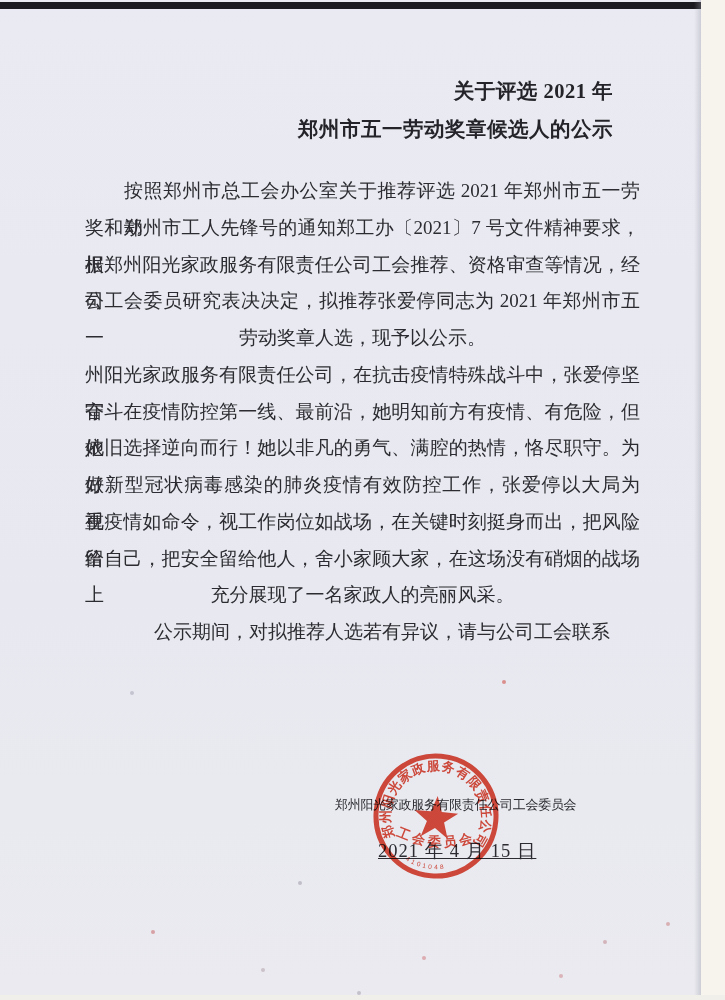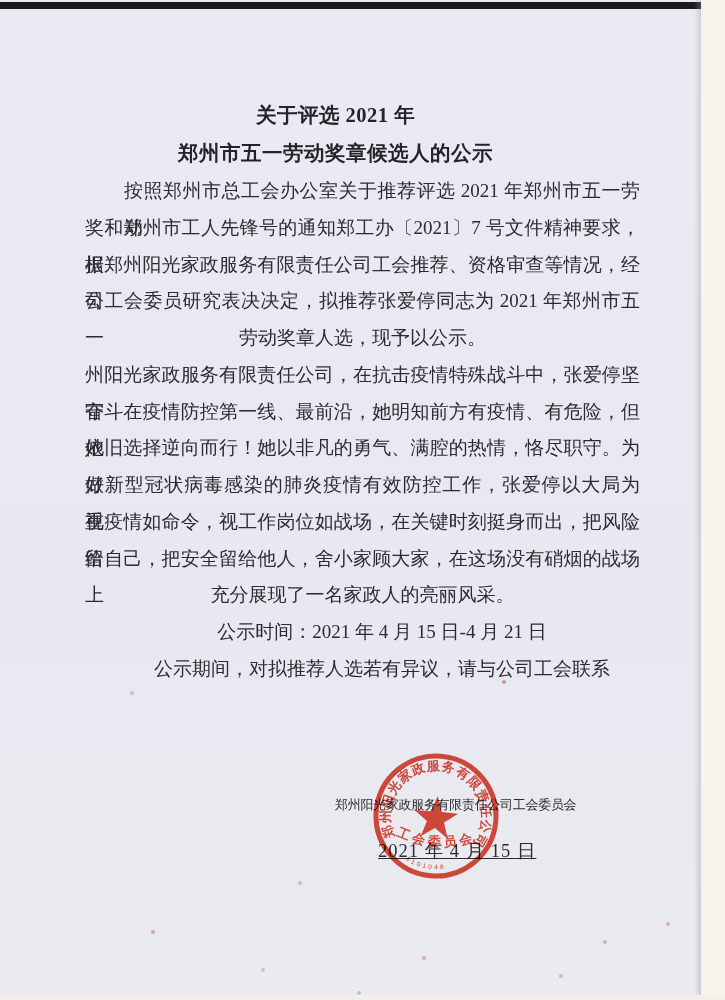--- a/index.html
+++ b/index.html
@@ -28,22 +28,22 @@
       604px 941px 0 1px rgba(170,80,90,.35),
       299px 882px 0 1px rgba(120,110,130,.35),
       503px 681px 0 1px rgba(205,70,60,.55),
       667px 923px 0 1px rgba(190,90,90,.4),
       262px 969px 0 1px rgba(150,120,130,.35),
       131px 692px 0 1px rgba(140,140,160,.4),
       560px 975px 0 1px rgba(190,80,80,.35),
       358px 992px 0 1px rgba(140,130,150,.4);
   }
   
-  .title-block { position:absolute; left:85px; top:96px; width:555px;
-    text-align:center; transform:translateX(-27px); }
+  .title-block { position:absolute; left:85px; top:72px; width:555px;
+    text-align:right; transform:translateX(-27px); }
   .title-line { line-height:38px; font-size:20.5px; font-weight:bold;
     letter-spacing:.5px; color:#232329; }
   
   .body-block { position:absolute; left:85px; top:173px; width:555px;
     font-size:19px; color:#2b2b31; }
   .bline { height:36.75px; line-height:36.75px; white-space:nowrap;text-align:center; }
   .bline.j { white-space:normal; text-align:justify; text-align-last:justify; }
   .bline.ind { padding-left:39px; }
   .bline.j.ind { padding-left:39px; }
   
@@ -77,21 +77,20 @@
     <div class="bline j">据郑州阳光家政服务有限责任公司工会推荐、资格审查等情况，经公</div>
     <div class="bline j">司工会委员研究表决决定，拟推荐张爱停同志为 2021 年郑州市五一</div>
     <div class="bline">劳动奖章人选，现予以公示。</div>
     <div class="bline j">州阳光家政服务有限责任公司，在抗击疫情特殊战斗中，张爱停坚守</div>
     <div class="bline j">奋斗在疫情防控第一线、最前沿，她明知前方有疫情、有危险，但她</div>
     <div class="bline j">依旧选择逆向而行！她以非凡的勇气、满腔的热情，恪尽职守。为做</div>
     <div class="bline j">好新型冠状病毒感染的肺炎疫情有效防控工作，张爱停以大局为重，</div>
     <div class="bline j">视疫情如命令，视工作岗位如战场，在关键时刻挺身而出，把风险留</div>
     <div class="bline j">给自己，把安全留给他人，舍小家顾大家，在这场没有硝烟的战场上</div>
     <div class="bline">充分展现了一名家政人的亮丽风采。</div>
-    <div class="bline ind">公示时间：2021 年 4 月 15 日-4 月 21 日</div>
     <div class="bline ind">公示期间，对拟推荐人选若有异议，请与公司工会联系</div>
   </div>
 
   <div class="signature">郑州阳光家政服务有限责任公司工会委员会</div>
   <div class="doc-date">2021 年 4 月 15 日</div>
 
   <svg class="stamp" viewBox="-70 -70 140 140" xmlns="http://www.w3.org/2000/svg">
     <defs>
       <path id="ringPath" d="M -39.4 23.8 A 46 46 0 1 1 39.4 23.8" fill="none"></path>
       <path id="innerPath" d="M -40 22 Q 0 38 40 22" fill="none"></path>

